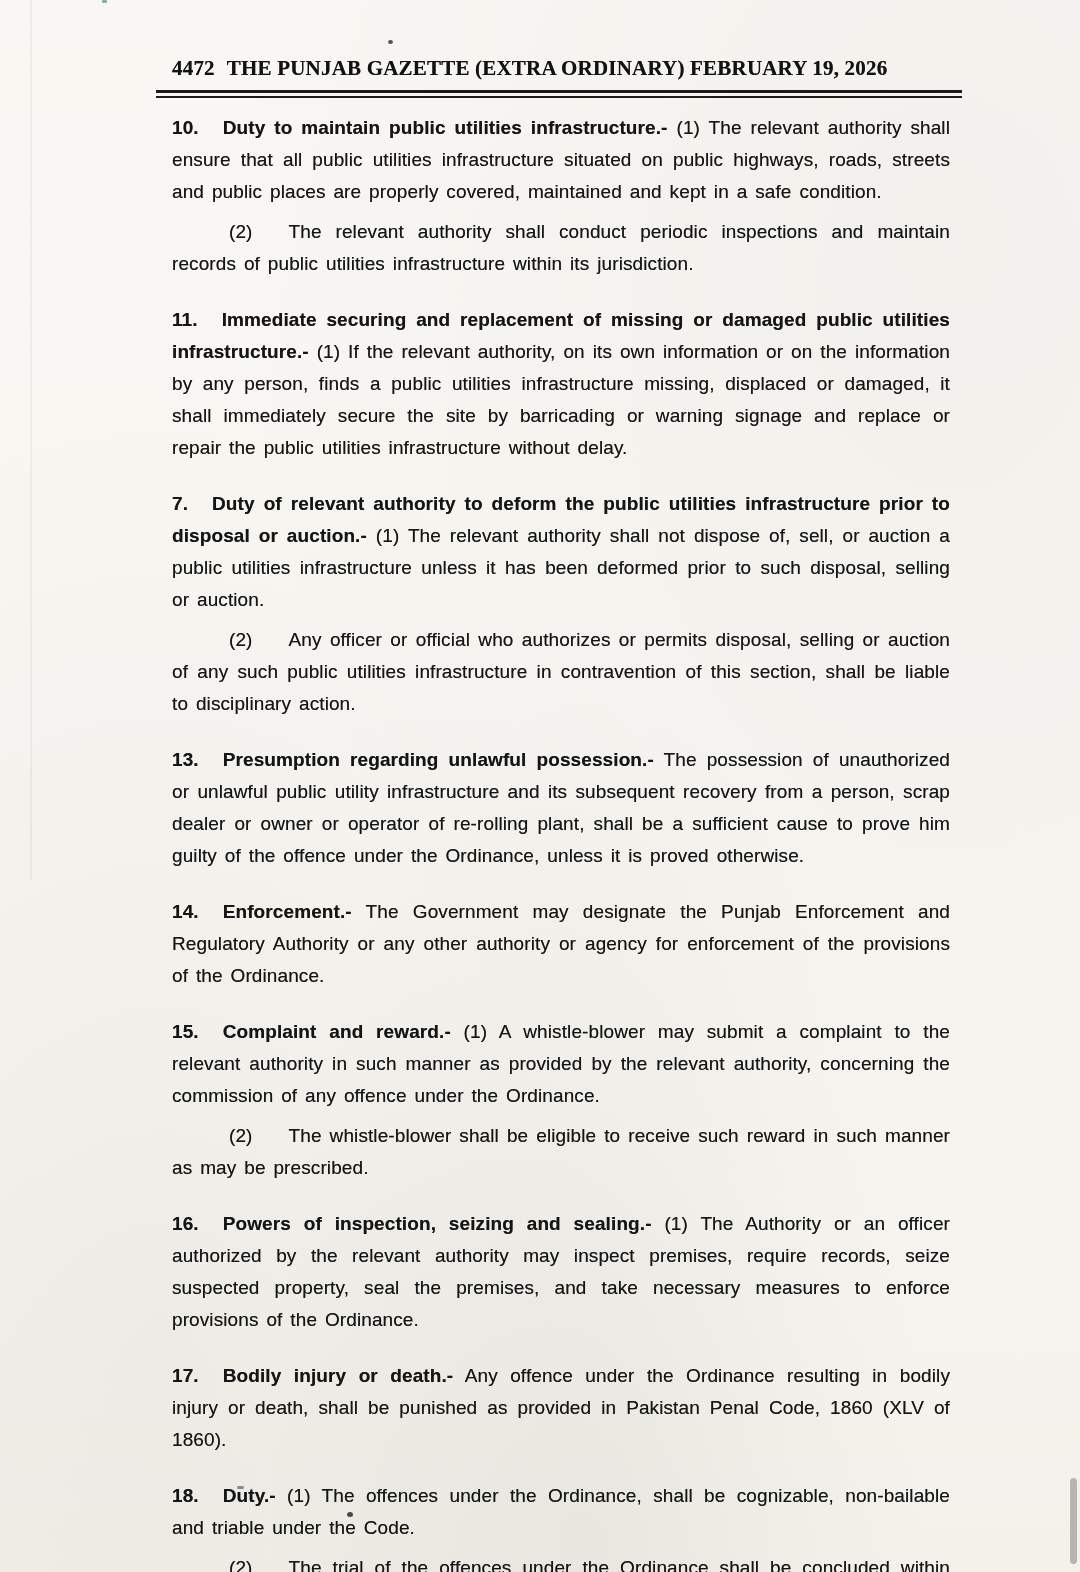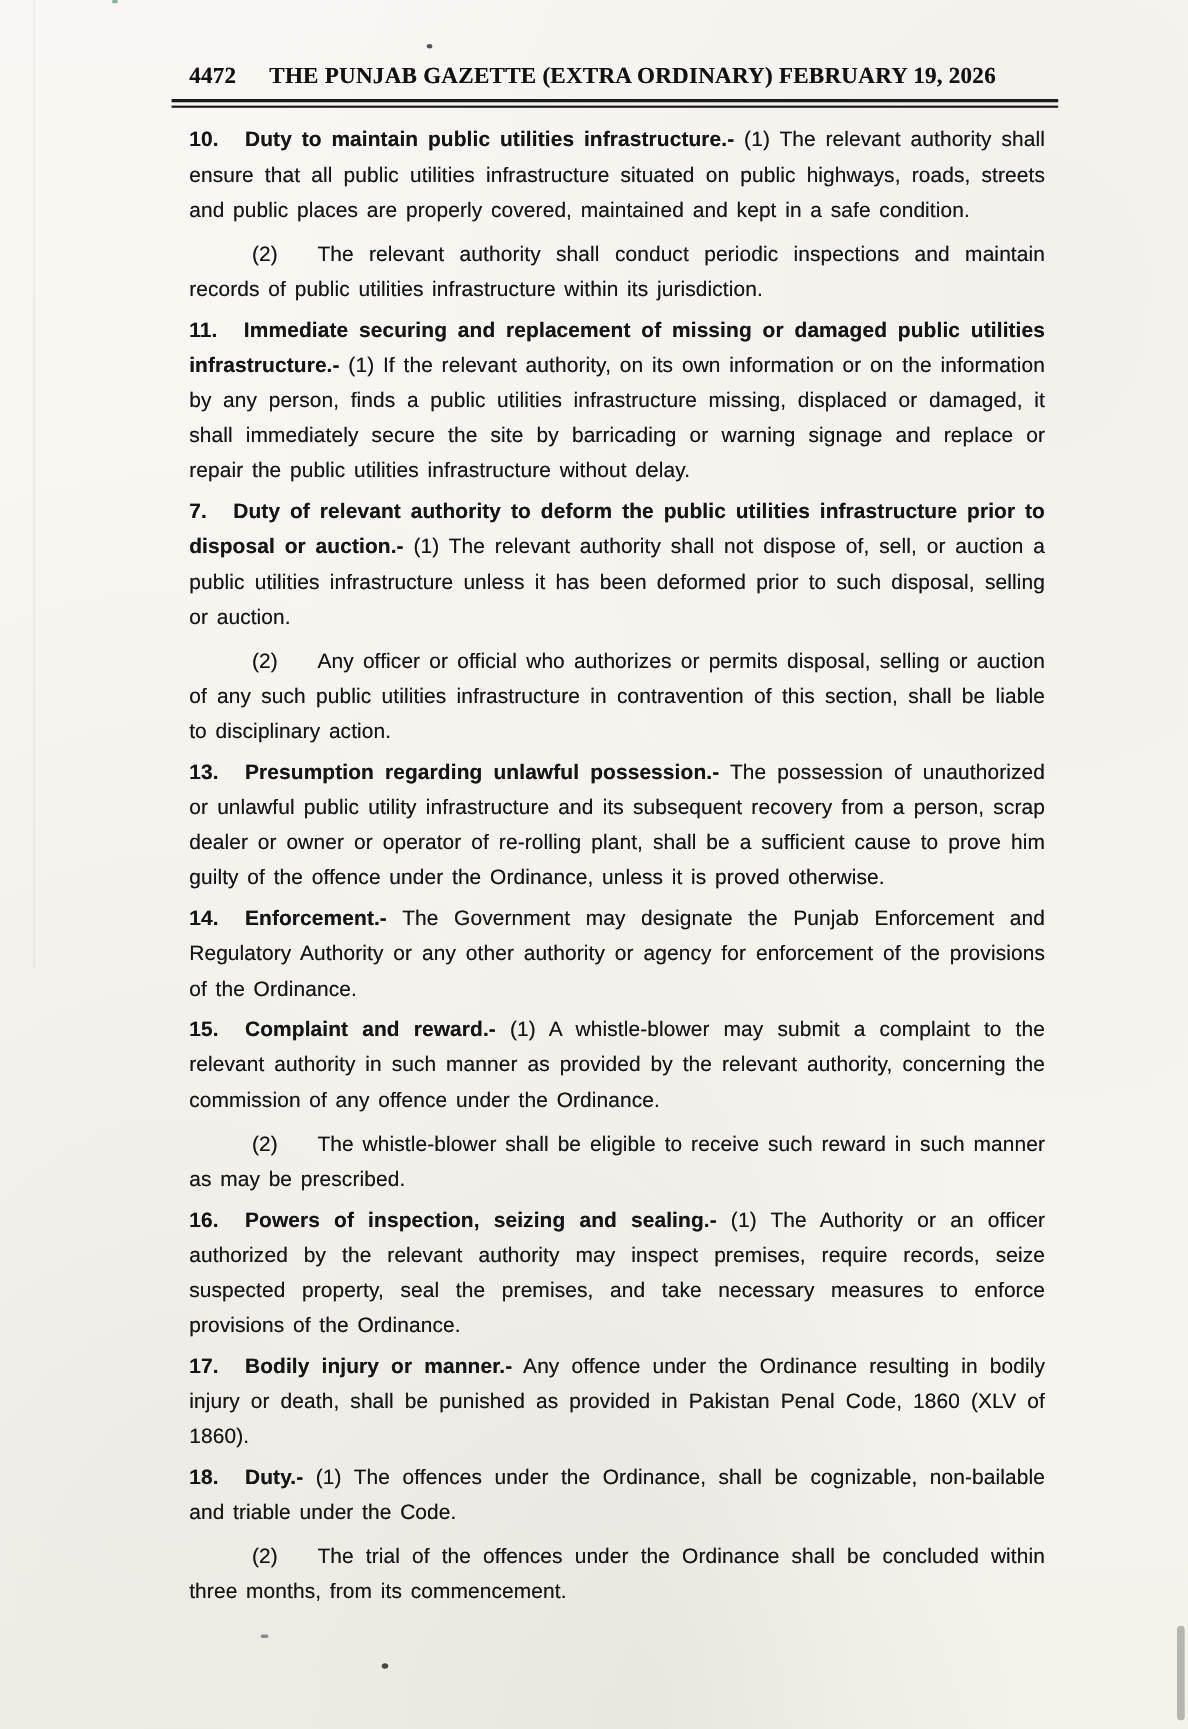--- a/index.html
+++ b/index.html
@@ -11,32 +11,32 @@
       radial-gradient(ellipse at 15% 85%, rgba(90,85,75,0.05), transparent 50%),
       radial-gradient(ellipse at 55% 98%, rgba(80,75,65,0.05), transparent 40%),
       linear-gradient(180deg,#f8f7f3 0%, #f6f5f0 70%, #f2f1ea 100%);
   }
   .doc{position:absolute;left:172px;top:56px;width:778px;}
   .header-row{
     font-family:"Liberation Serif","DejaVu Serif",serif;
     font-weight:bold;font-size:21px;color:#121212;letter-spacing:0.2px;
     white-space:nowrap;text-shadow:0 0 0.6px rgba(18,18,18,0.65);
   }
-  .page-number{display:inline-block;margin-right:30px;font-family:Liberation Serif, serif;}
+  .page-number{display:inline-block;margin-right:12px;font-family:Liberation Serif, serif;}
   .rule{
     margin:9px 0 0 -16px;width:806px;height:3px;
     border-top:3.5px solid #1b1b1b;border-bottom:2.5px solid #1b1b1b;
   }
   .body-text{
     margin-top:14px;font-size:19px;line-height:32px;color:#151515;
     text-align:justify;word-spacing:2.5px;letter-spacing:0.1px;
     text-shadow:0 0 0.5px rgba(21,21,21,0.6);
   }
   .body-text p{margin:0;}
-  p.lead{margin-top:5px;}
+  p.lead{margin-top:24px;}
   .section:first-child p.lead{margin-top:0;}
   p.sub{margin-top:8px;text-indent:57px;}
   .secnum{font-weight:bold;padding-right:24px;}
   .sectitle{font-weight:bold;}
   .plabel{padding-right:36px;}
   .artifact{position:absolute;background:#2a2a2a;border-radius:50%;}
   #spk1{left:388px;top:40px;width:5px;height:4px;opacity:.8;}
   #spk2{left:237px;top:1486px;width:7px;height:3px;opacity:.5;border-radius:2px;}
   #spk3{left:347px;top:1512px;width:6px;height:5px;opacity:.85;}
   #smudge-right{left:1070px;top:1478px;width:7px;height:86px;opacity:.3;border-radius:4px;}
@@ -78,21 +78,21 @@
   <div class="section">
     <p class="lead"><span class="secnum">15.</span><span class="sectitle">Complaint and reward.-</span> <span class="leadtext">(1) A whistle-blower may submit a complaint to the relevant authority in such manner as provided by the relevant authority, concerning the commission of any offence under the Ordinance.</span></p>
   <p class="sub"><span class="plabel">(2)</span><span class="ptext">The whistle-blower shall be eligible to receive such reward in such manner as may be prescribed.</span></p>
       </div>
 
   <div class="section">
     <p class="lead"><span class="secnum">16.</span><span class="sectitle">Powers of inspection, seizing and sealing.-</span> <span class="leadtext">(1) The Authority or an officer authorized by the relevant authority may inspect premises, require records, seize suspected property, seal the premises, and take necessary measures to enforce provisions of the Ordinance.</span></p>
       </div>
 
   <div class="section">
-    <p class="lead"><span class="secnum">17.</span><span class="sectitle">Bodily injury or manner.-</span> <span class="leadtext">Any offence under the Ordinance resulting in bodily injury or death, shall be punished as provided in Pakistan Penal Code, 1860 (XLV of 1860).</span></p>
+    <p class="lead"><span class="secnum">17.</span><span class="sectitle">Bodily injury or death.-</span> <span class="leadtext">Any offence under the Ordinance resulting in bodily injury or death, shall be punished as provided in Pakistan Penal Code, 1860 (XLV of 1860).</span></p>
   </div>
 
   <div class="section">
     <p class="lead"><span class="secnum">18.</span><span class="sectitle">Duty.-</span> <span class="leadtext">(1) The offences under the Ordinance, shall be cognizable, non-bailable and triable under the Code.</span></p>
   <p class="sub"><span class="plabel">(2)</span><span class="ptext">The trial of the offences under the Ordinance shall be concluded within three months, from its commencement.</span></p>
       </div>
 </div>
 </div>
 
 <div class="artifact" id="spk1"></div>

